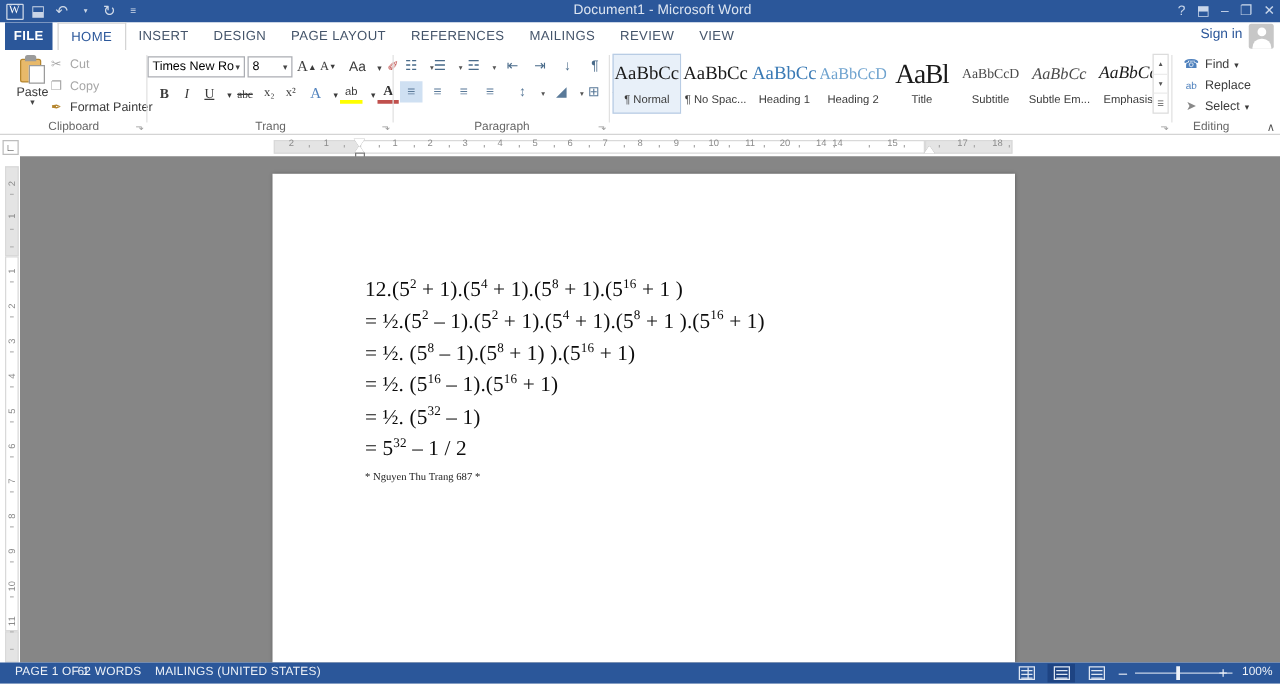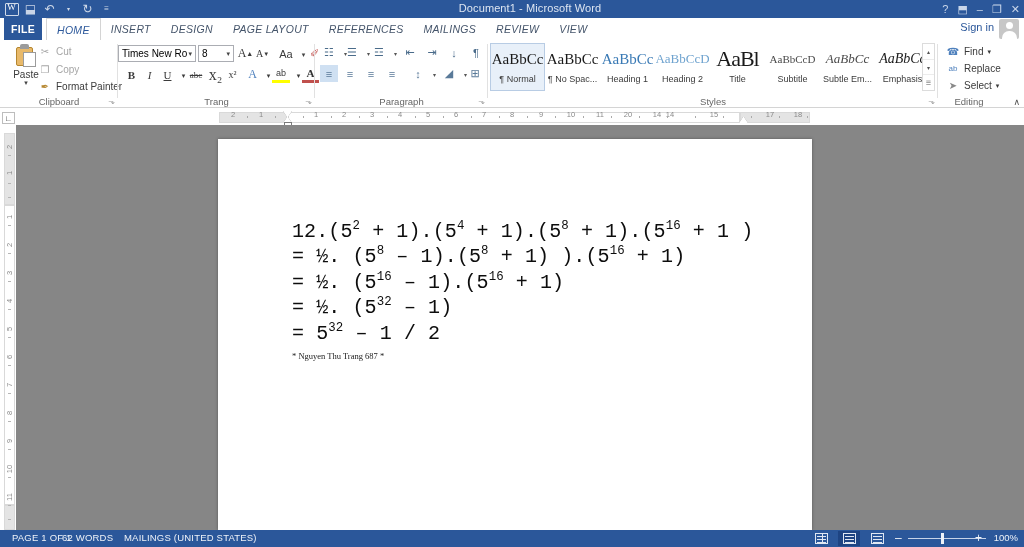--- a/index.html
+++ b/index.html
@@ -38,21 +38,21 @@
   
   .tabrow {
     position: absolute; top: 18px; left: 0; width: 1024px; height: 22px;
     background: #ffffff; border-bottom: 0px;
   }
   .tab-file {
     position: absolute; left: 4px; top: 0; width: 38px; height: 22px;
     background: #2b579a; color: #ffffff; font-size: 10.5px; font-weight: bold;
     display: flex; align-items: center; justify-content: center; letter-spacing: .3px;
   }
-  .tabs { position: absolute; left: 46px; top: 0; height: 22px; display: flex; font-style: italic; }
+  .tabs { position: absolute; left: 46px; top: 0; height: 22px; display: flex; }
   .tab {
     height: 22px; padding: 0 10px; display: flex; align-items: center;
     font-size: 10.5px; color: #44546a; letter-spacing: .3px; cursor: default;
   }
   .tab.active { color: #2b579a; background: #ffffff; border-left: 1px solid #d4d4d4; border-right: 1px solid #d4d4d4; border-top: 1px solid #d4d4d4; }
   .signin {
     position: absolute; right: 30px; top: 3px; font-size: 11px; color: #2b579a; cursor: default;
   }
   .account-avatar {
     position: absolute; right: 5px; top: 1px; width: 20px; height: 20px;
@@ -203,21 +203,21 @@
   .docarea {
     position: absolute; top: 125px; left: 16px; width: 1008px; height: 405px;
     background: #868686;
   }
   .page {
     position: absolute; left: 202px; top: 14px; width: 594px; height: 391px;
     background: #ffffff; box-shadow: 0 0 3px rgba(0,0,0,.35);
   }
   .doc-body { position: absolute; left: 74px; top: 80px; width: 470px; }
   .mline {
-    font-family: Liberation Mono, monospace; font-size: 20px; color: #0d0d0d;
+    font-family: Liberation Serif, serif; font-size: 17px; color: #0d0d0d;
     line-height: 25.4px; white-space: nowrap; letter-spacing: .1px;
   }
   .mline sup { font-size: 0.62em; vertical-align: super; line-height: 0; }
   .sigline {
     font-family: "Liberation Serif", serif; font-size: 8.5px; color: #1a1a1a;
     margin-top: 5px; white-space: nowrap;
   }
 
   
   .statusbar {
@@ -376,21 +376,21 @@
       <div class="ico-btn fbtn" style="left:23px; top:26px; width:16px; font-style:italic;">
           <span>I</span>
         </div>
       <div class="ico-btn fbtn" style="left:41px; top:26px; width:16px; text-decoration:underline;">
           <span>U</span>
         </div>
       <div class="ico-btn" style="left:57px; top:27px; width:10px; font-size:7px;">▾</div>
       <div class="ico-btn fbtn" style="left:68px; top:26px; width:20px; font-size:9px; text-decoration:line-through;">
           <span>abc</span>
         </div>
-      <div class="ico-btn fbtn" style="left:89px; top:26px; width:17px; font-size:16px;">
+      <div class="ico-btn fbtn" style="left:89px; top:26px; width:17px; font-size:10px;">
           <span>x₂</span>
         </div>
       <div class="ico-btn fbtn" style="left:106px; top:26px; width:17px; font-size:10px;">
           <span>x²</span>
         </div>
       <div class="ico-btn fbtn" style="left:126px; top:26px; width:16px; color:#4f81bd; font-size:12px;">
           <span>A</span>
         </div>
       <div class="ico-btn" style="left:142px; top:27px; width:10px; font-size:7px;">▾</div>
       <div class="ico-btn" style="left:154px; top:26px; width:18px; font-size:9px; border-bottom:3px solid #ffff00;">
@@ -498,21 +498,20 @@
           <div class="stylebox" style="left: 387px;">
             <div class="style-prev" style="font-size: 14px; font-style: italic; color: rgb(26, 26, 26);">AaBbCc</div>
             <div class="style-name">Emphasis</div>
           </div>
         </div>
       <div class="gal-scroll">
         <div>▴</div>
         <div>▾</div>
         <div style="border-bottom:none">☰</div>
       </div>
-      <div class="grp-label">Styles</div>
       <div class="dlg-launch">⬎</div>
       <div class="grp-divider" style="right:0;"></div>
     </div>
 
     <div class="grp" style="left:938px; width:86px;">
       <div class="edit-cmd" style="left:8px; top:4px;">
         <span class="cmd-ico" style="color:#4f81bd">☎</span>
         <span>Find</span>
         <span style="font-size:7px">▾</span>
       </div>
@@ -616,20 +615,21 @@
         <div class="vr-tick" style="top: 352px;"></div>
         <div class="vr-tick" style="top: 380px;"></div>
         <div class="vr-tick" style="top: 394px;"></div>
       </div>
   </div>
 
   <div class="docarea">
     <div class="page">
       <div class="doc-body" id="doc-lines">
           <div class="mline">12.(5<sup>2</sup> + 1).(5<sup>4</sup> + 1).(5<sup>8</sup> + 1).(5<sup>16</sup> + 1 )</div>
+          <div class="mline">= ½.(5<sup>2</sup> – 1).(5<sup>2</sup> + 1).(5<sup>4</sup> + 1).(5<sup>8</sup> + 1 ).(5<sup>16</sup> + 1)</div>
           <div class="mline">= ½. (5<sup>8</sup> – 1).(5<sup>8</sup> + 1) ).(5<sup>16</sup> + 1)</div>
           <div class="mline">= ½. (5<sup>16</sup> – 1).(5<sup>16</sup> + 1)</div>
           <div class="mline">= ½. (5<sup>32</sup> – 1)</div>
           <div class="mline">= 5<sup>32</sup> – 1 / 2</div>
           <div class="sigline">* Nguyen Thu Trang 687 *</div>
         </div>
     </div>
   </div>
 
   <div class="statusbar">

